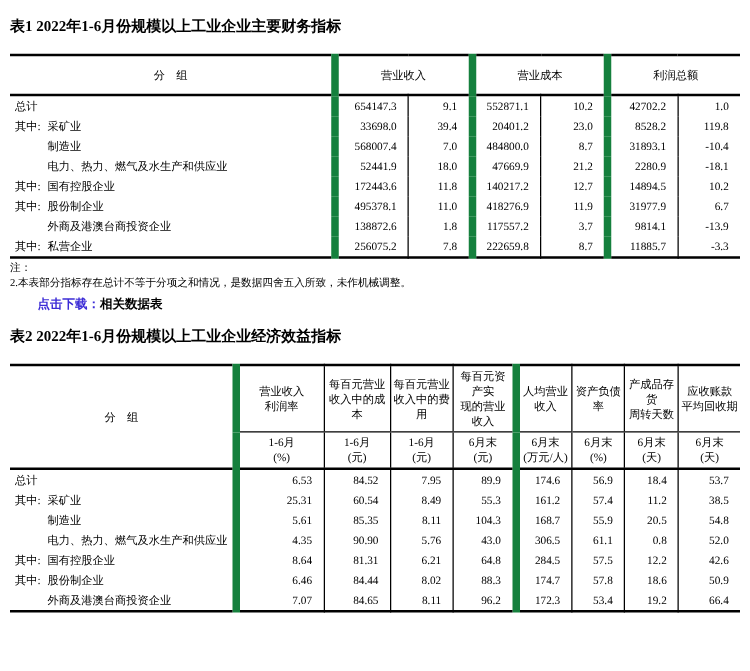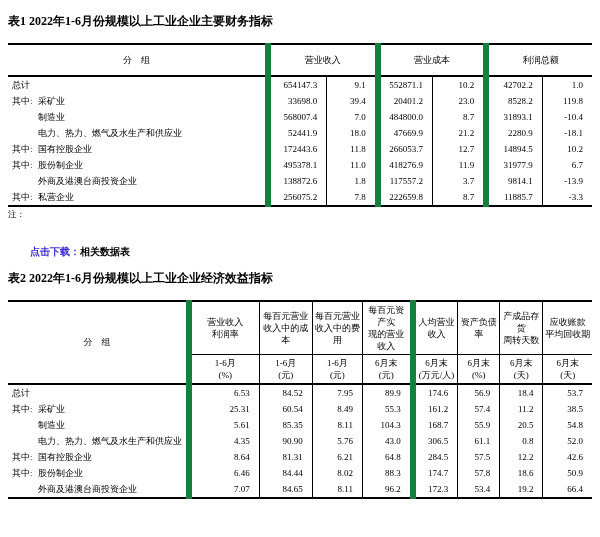--- a/index.html
+++ b/index.html
@@ -31,21 +31,21 @@
   tbody td{height:16px;line-height:16px;}
   td.num{text-align:right;padding-right:9px;font-size:9px;}
   td.lbl{text-align:left;padding-left:4px;white-space:nowrap;overflow:hidden;}
   .prefix{display:inline-block;width:26px;}
   #table1 thead tr.r1 th{height:26px;}
   #table1 thead tr.r2 th{height:32px;}
   #table2 thead tr.r1 th{height:36px;}
   #table2 thead tr.r2 th{height:20px;}
   .notes{font-size:8.5px;line-height:11.5px;margin-top:2px;}
   .notes div{white-space:nowrap;}
-  .download-row{margin:24px 0 0 22px;font-size:10px;font-weight:bold;
+  .download-row{margin:4px 0 0 22px;font-size:10px;font-weight:bold;
     font-family:"Liberation Sans","DejaVu Sans",sans-serif;}
   .download-link{cursor:pointer;text-decoration:none;}
   .download-text{color:#000;font-weight:bold;}
 </style>
 </head>
 <body>
 
 <div class="page">
 
   <div class="tbl-title title1">表1  2022年1-6月份规模以上工业企业主要财务指标</div>
@@ -110,21 +110,21 @@
           <td class="num bl">18.0</td>
           <td class="num blk">47669.9</td>
           <td class="num bl">21.2</td>
           <td class="num blk">2280.9</td>
           <td class="num bl">-18.1</td>
         </tr>
         <tr>
           <td class="lbl"><span class="prefix">其中:</span><span>国有控股企业</span></td>
           <td class="num blk">172443.6</td>
           <td class="num bl">11.8</td>
-          <td class="num blk">266053.7</td>
+          <td class="num blk">140217.2</td>
           <td class="num bl">12.7</td>
           <td class="num blk">14894.5</td>
           <td class="num bl">10.2</td>
         </tr>
         <tr>
           <td class="lbl"><span class="prefix">其中:</span><span>股份制企业</span></td>
           <td class="num blk">495378.1</td>
           <td class="num bl">11.0</td>
           <td class="num blk">418276.9</td>
           <td class="num bl">11.9</td>
@@ -147,20 +147,21 @@
           <td class="num blk">222659.8</td>
           <td class="num bl">8.7</td>
           <td class="num blk">11885.7</td>
           <td class="num bl">-3.3</td>
         </tr>
       </tbody>
   </table>
 
   <div class="notes">
     <div>注：</div>
+    <div>2.本表部分指标存在总计不等于分项之和情况，是数据四舍五入所致，未作机械调整。</div>
   </div>
 
   <div class="download-row">
     <a class="download-link" id="dl-link" style="color: rgb(60, 44, 214);">点击下载：</a><span class="download-text">相关数据表</span>
   </div>
 
   <div class="tbl-title title2">表2  2022年1-6月份规模以上工业企业经济效益指标</div>
 
   <table id="table2">
     <colgroup>

